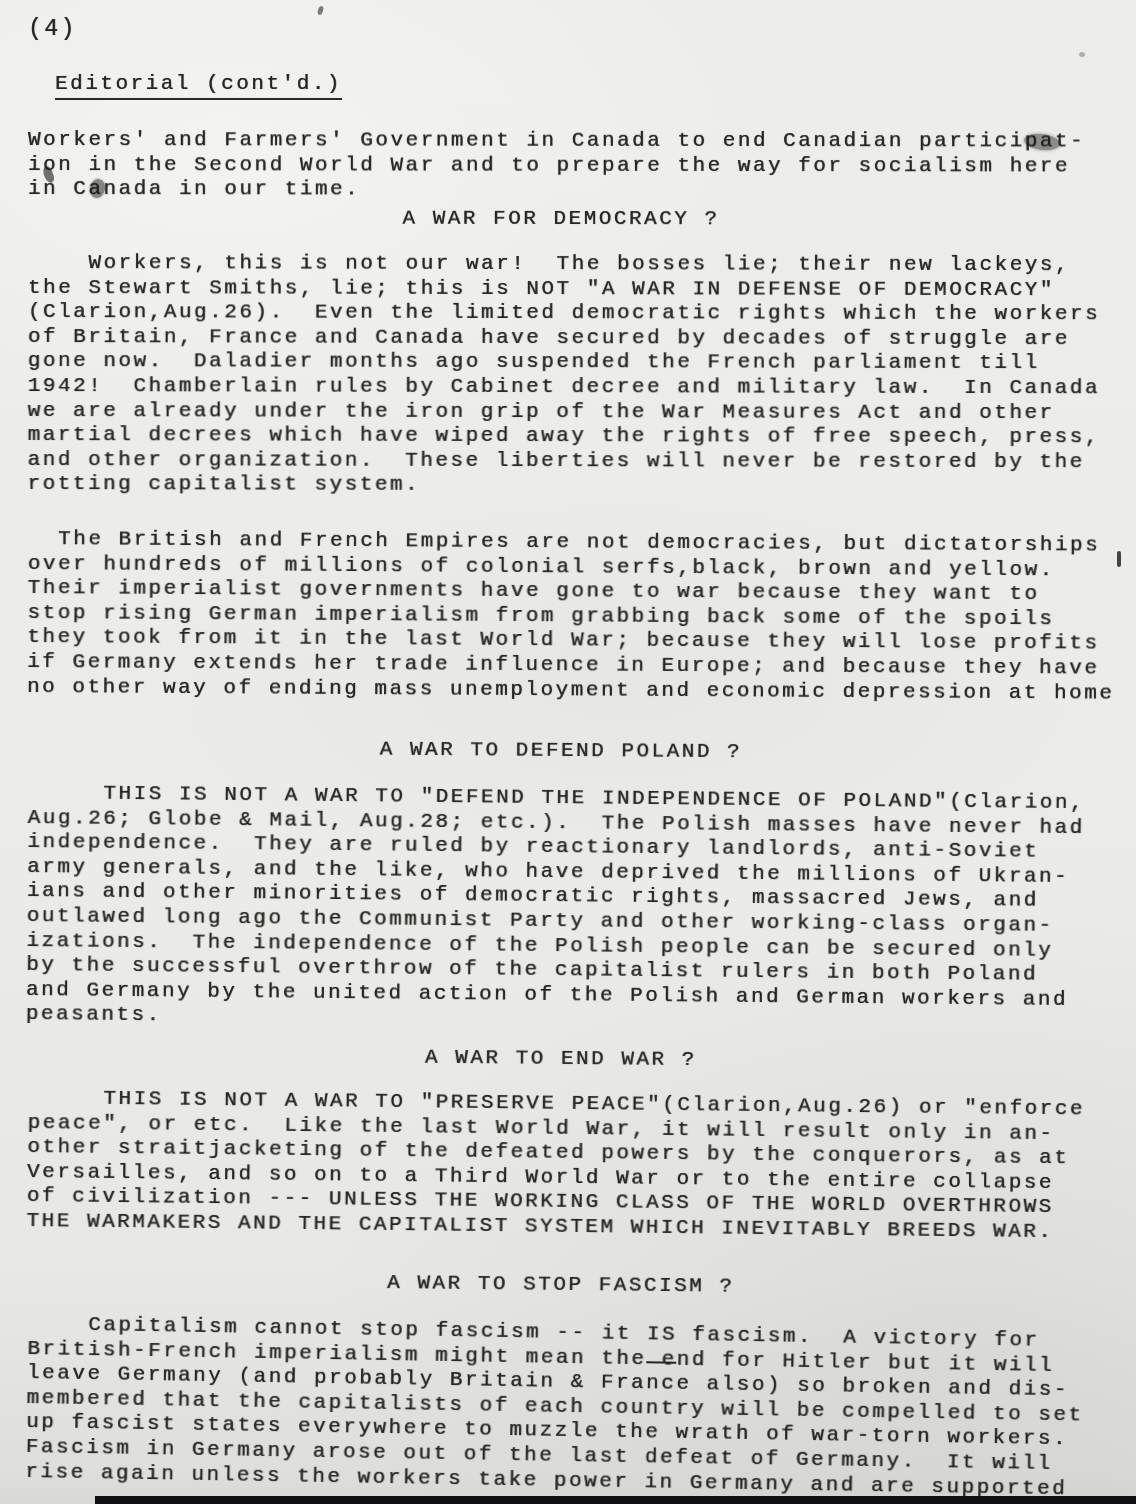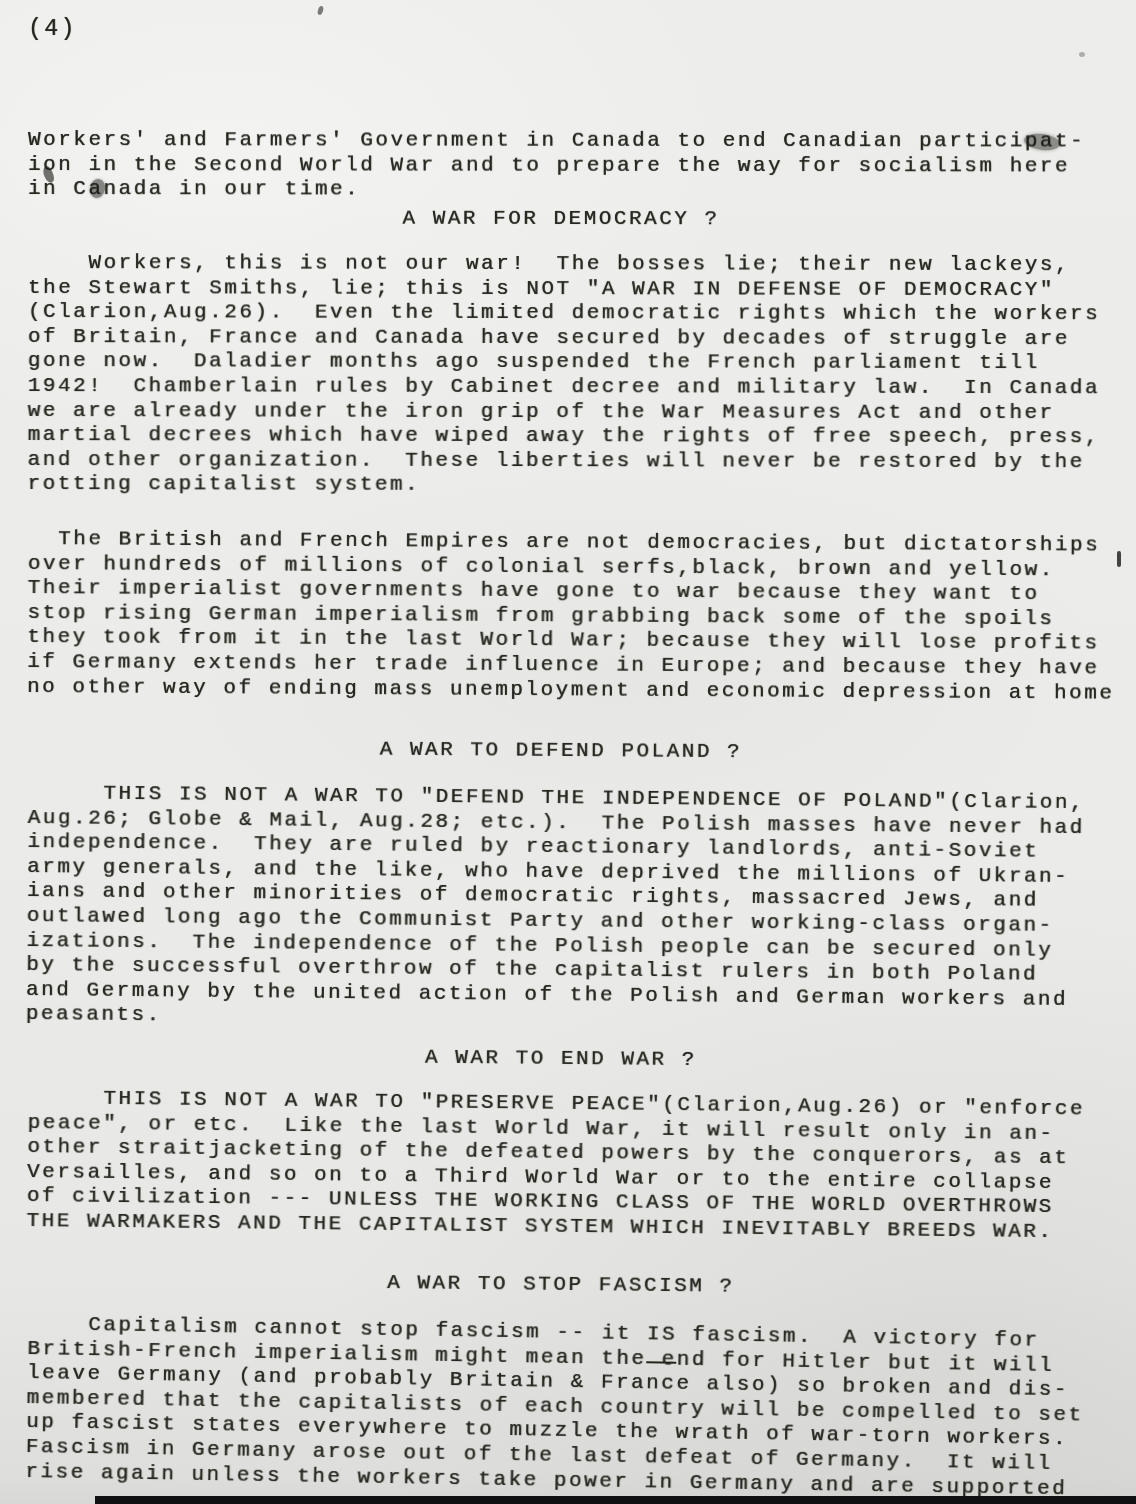--- a/index.html
+++ b/index.html
@@ -55,20 +55,21 @@
   #edge-bar{position:absolute;left:95px;top:1496px;width:1041px;height:8px;background:#101012;}
 </style>
 </head>
 <body>
 
 <div class="page">
   <div class="texture"></div>
 
   <div id="page-num" class="txt">(4)</div>
 
+  <div id="doc-title" class="txt">Editorial (cont'd.)</div>
 
   <div id="p1" class="para txt">
     <div class="ln">Workers' and Farmers' Government in Canada to end Canadian participat-</div>
     <div class="ln">ion in the Second World War and to prepare the way for socialism here</div>
     <div class="ln">in Canada in our time.</div>
   </div>
 
   <div id="h1" class="heading txt">A WAR FOR DEMOCRACY ?</div>
 
   <div id="p2" class="para txt">

